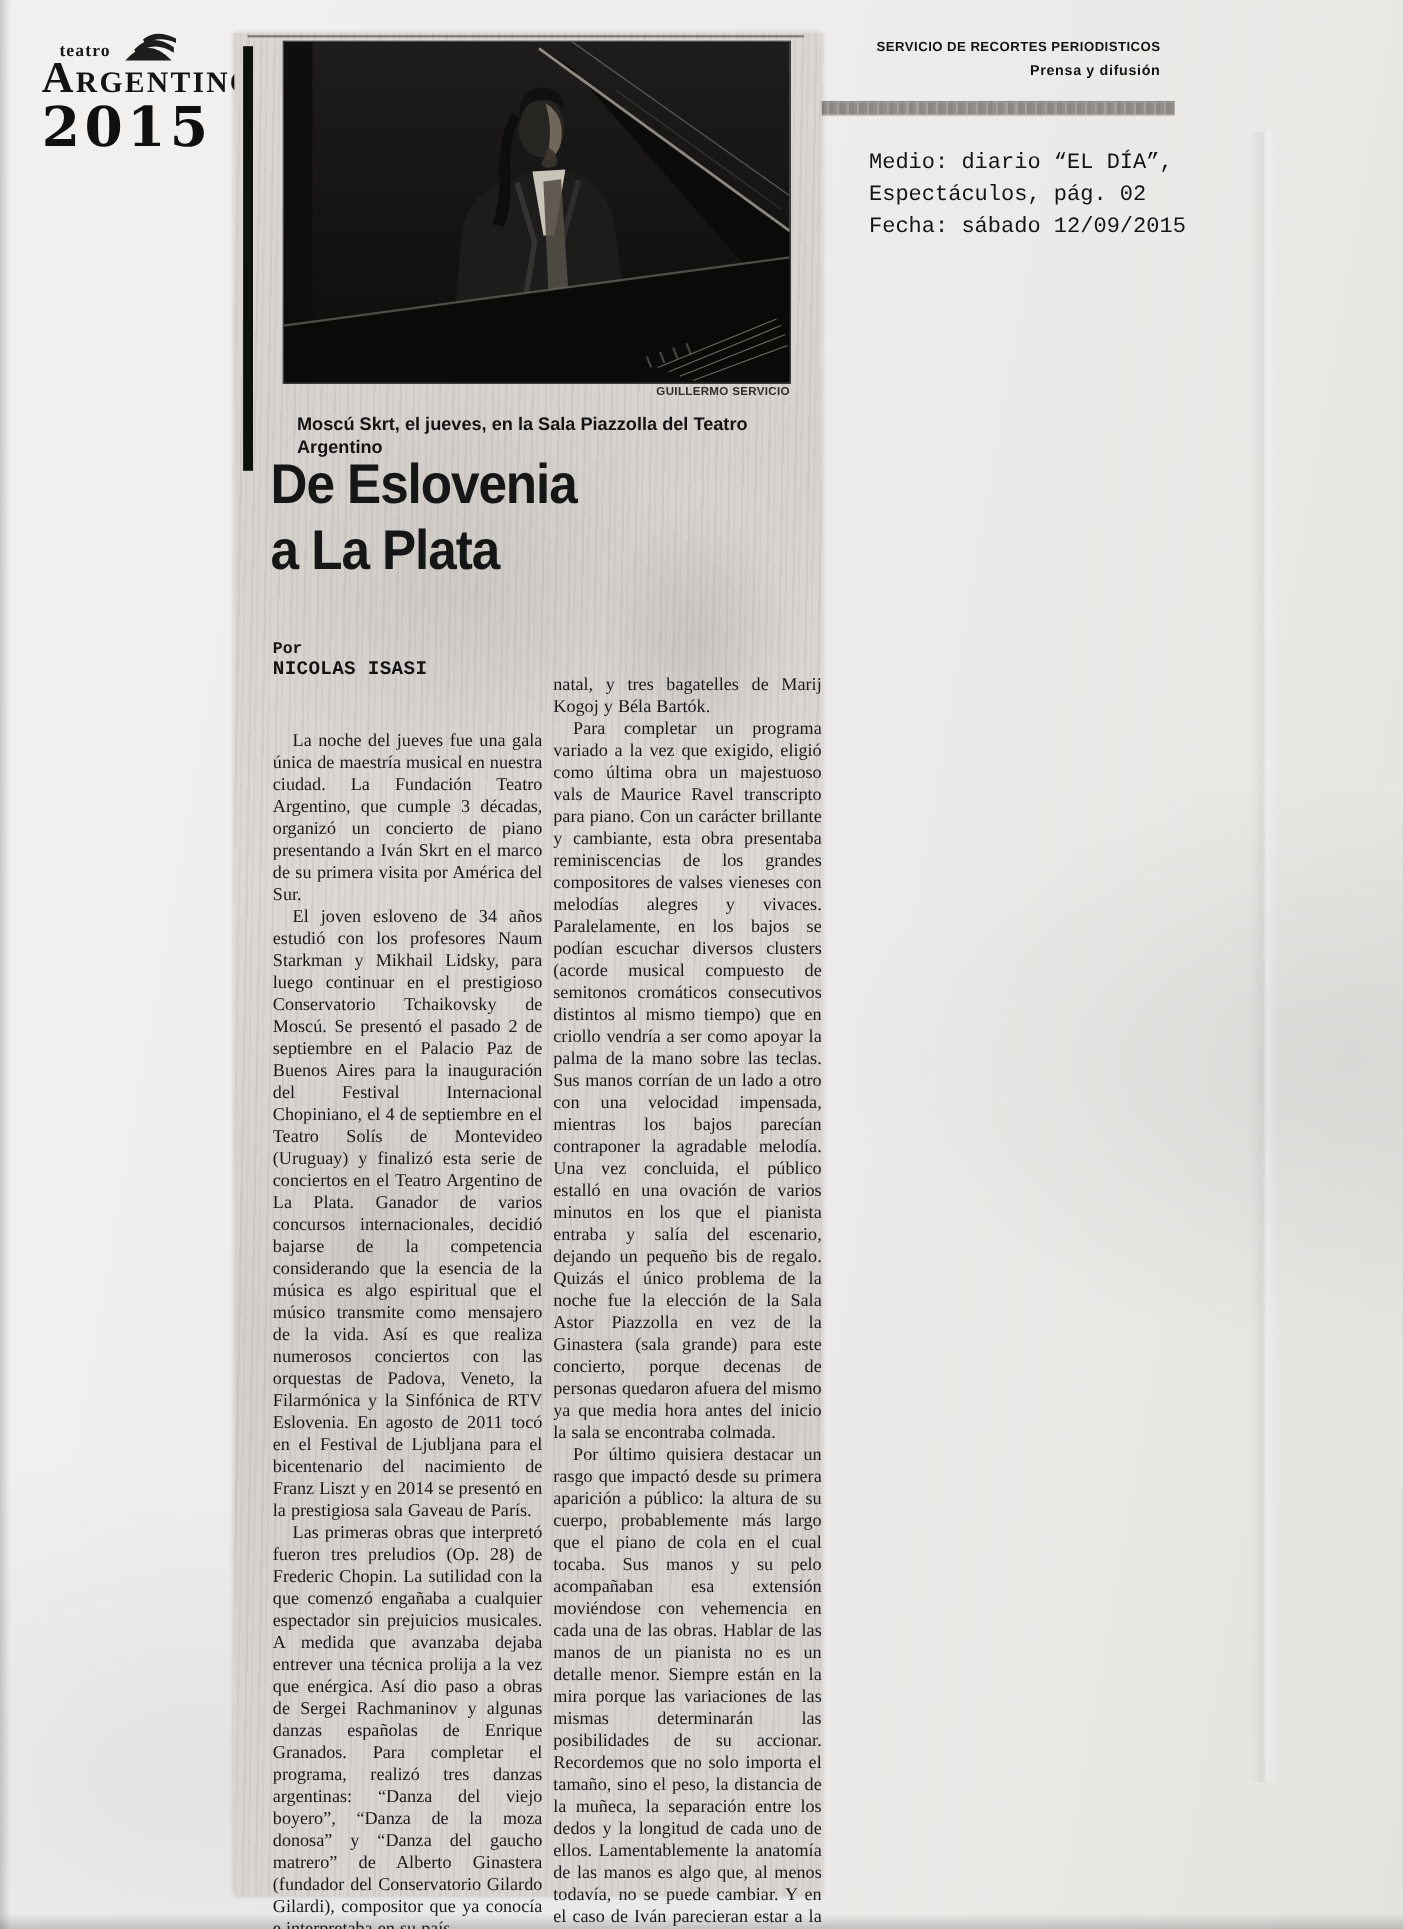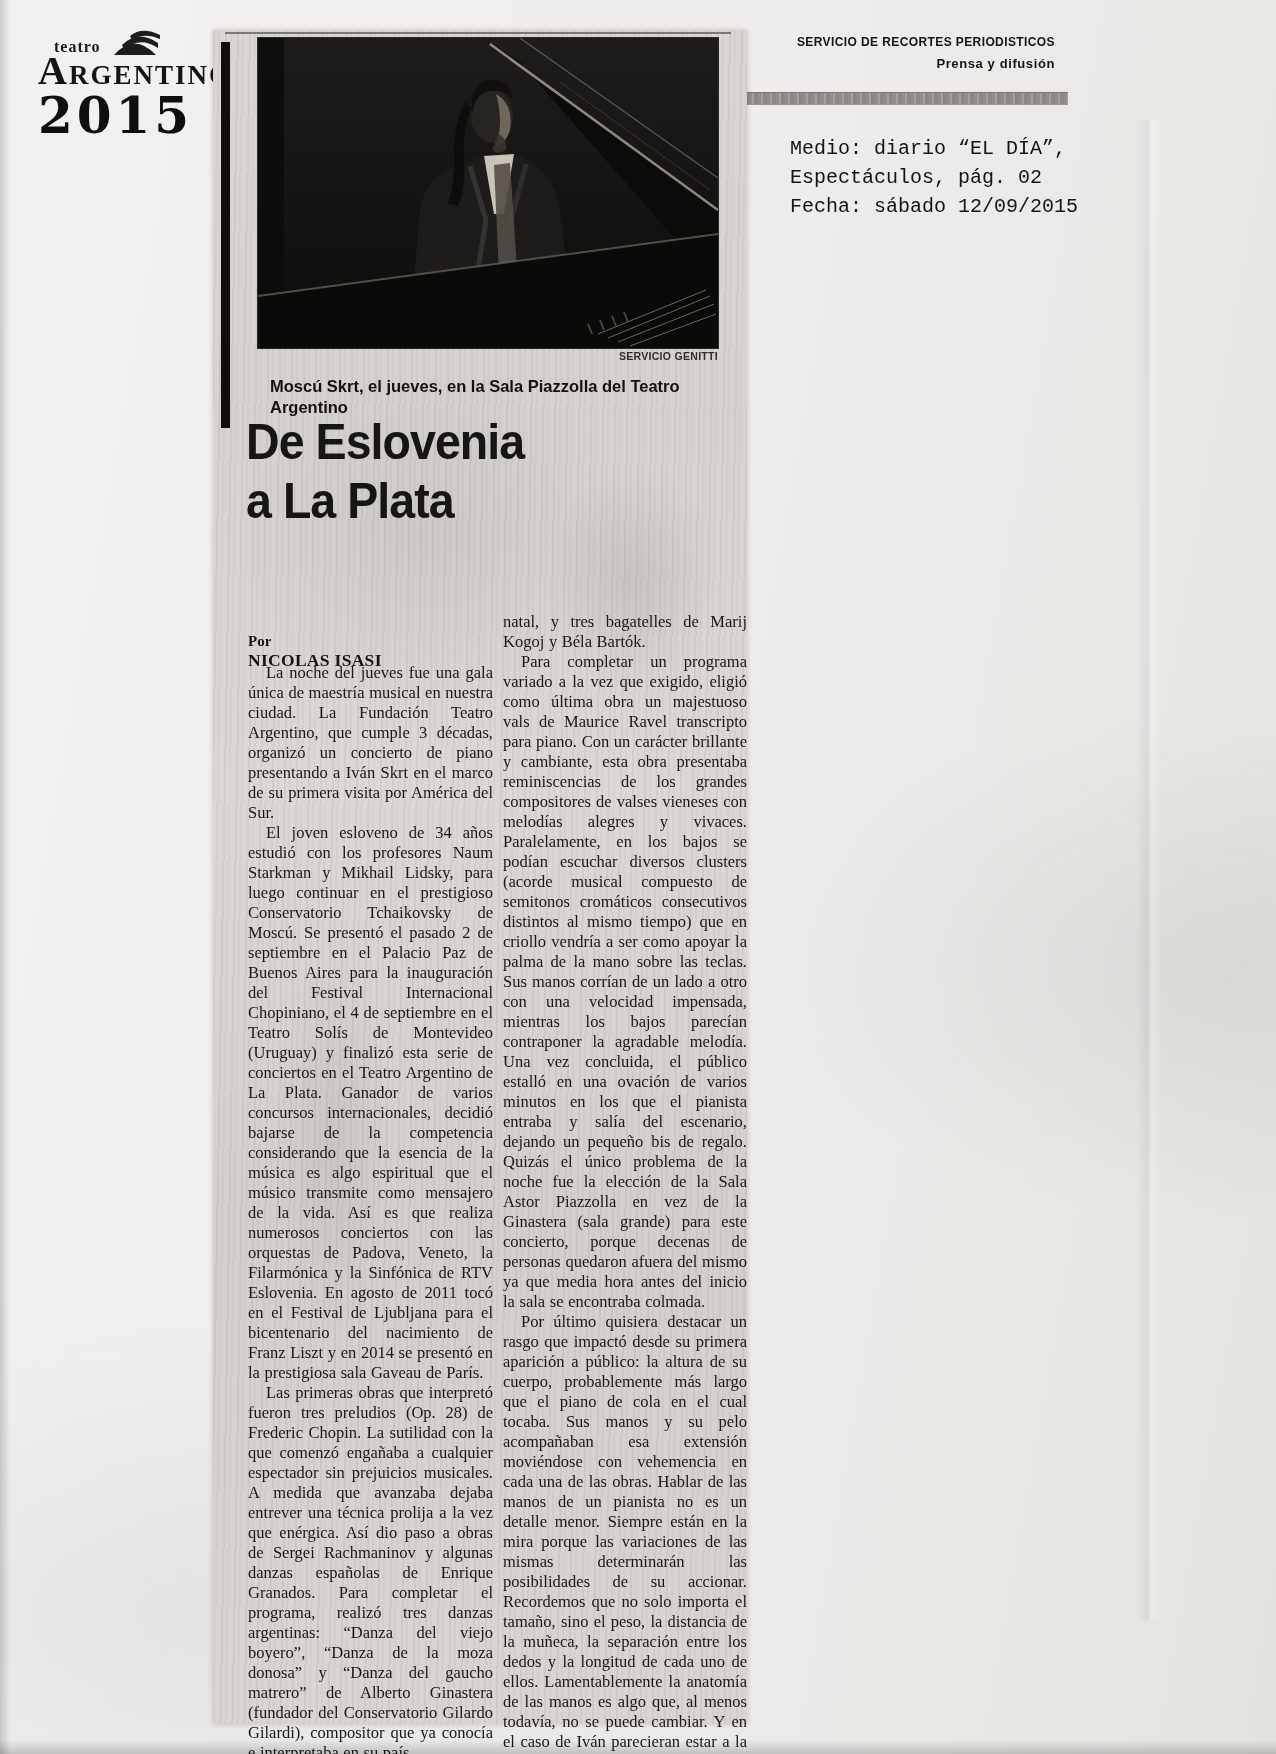--- a/index.html
+++ b/index.html
@@ -58,21 +58,21 @@
     letter-spacing:0.3px;color:#2d2d2d;}
   .caption{position:absolute;left:57px;top:346px;width:445px;
     font-family:"Liberation Sans",sans-serif;font-weight:bold;font-size:16.5px;
     line-height:21px;color:#121212;}
 
   .headline{position:absolute;left:33px;top:382px;margin:0;
     font-family:"Liberation Sans",sans-serif;font-weight:bold;font-size:48px;
     line-height:56px;letter-spacing:-1px;color:#161616;transform:scale(0.97,1.06);
     transform-origin:left top;}
 
-  .byline{position:absolute;left:35px;top:603px;font-family:Liberation Serif, serif;
+  .byline{position:absolute;left:35px;top:552px;font-family:Liberation Mono, monospace;
     font-weight:bold;color:#141414;}
   .byline-por{font-size:15px;line-height:17px;}
   .byline-name{font-size:17.5px;line-height:20px;letter-spacing:0.3px;}
 
   .col{position:absolute;font-size:16.5px;line-height:20px;text-align:justify;
     color:#181818;word-spacing:0.5px;}
   .col p{margin:0;}
   .col p.ind{text-indent:18px;}
   .col-left{left:35px;top:633px;width:245px;}
   .col-right{left:290px;top:582px;width:244px;}
@@ -158,21 +158,21 @@
           <line x1="372" y1="308" x2="458" y2="276"></line>
         </g>
         <g stroke="#716c60" stroke-width="2" opacity="0.6">
           <line x1="330" y1="286" x2="334" y2="296"></line>
           <line x1="342" y1="282" x2="346" y2="292"></line>
           <line x1="354" y1="278" x2="358" y2="288"></line>
           <line x1="366" y1="274" x2="370" y2="284"></line>
         </g>
       </svg>
     </figure>
-    <div class="credit">SERVICIO GENITTI</div>
+    <div class="credit">GUILLERMO SERVICIO</div>
     <div class="caption">Moscú Skrt, el jueves, en la Sala Piazzolla del Teatro Argentino</div>
 
     <h1 class="headline">
       <span>De Eslovenia</span><br>
       <span>a La Plata</span>
     </h1>
 
     <div class="byline">
       <div class="byline-por">Por</div>
       <div class="byline-name">NICOLAS ISASI</div>

